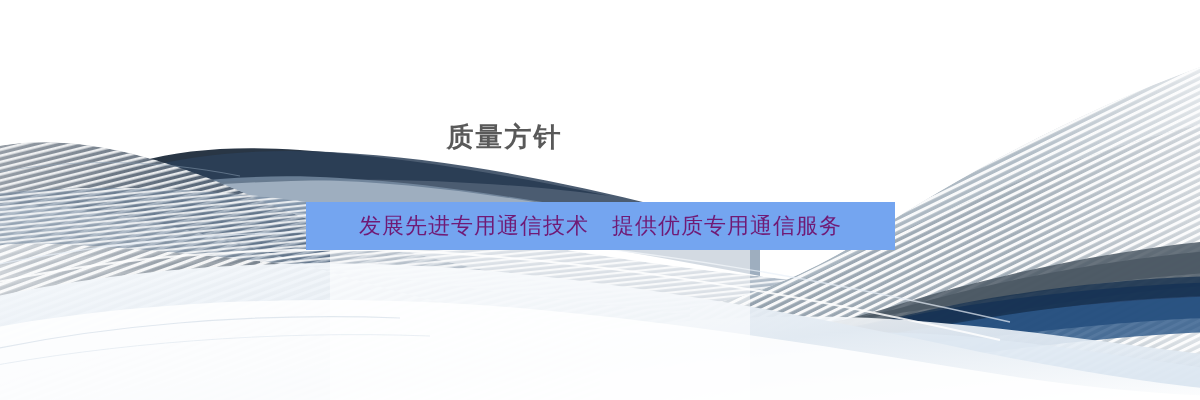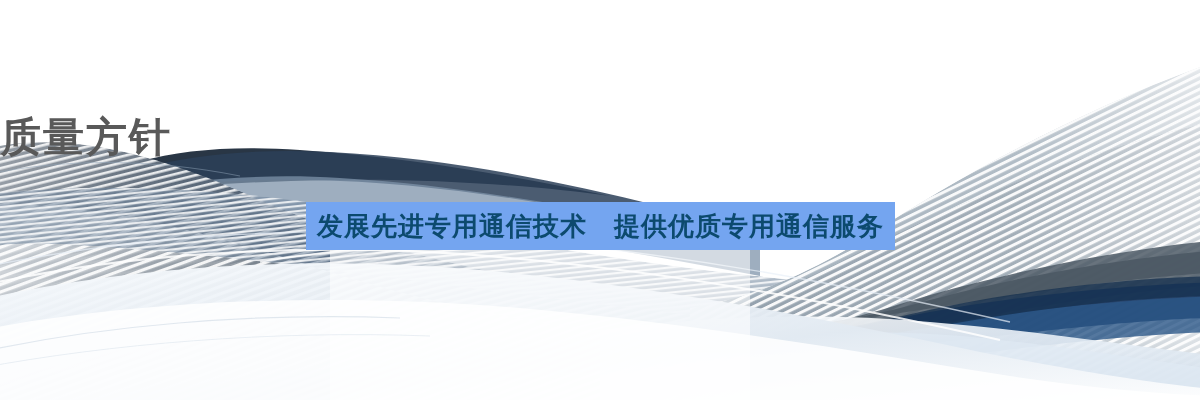--- a/index.html
+++ b/index.html
@@ -26,42 +26,43 @@
     position: absolute;
     inset: 0;
     width: 1200px;
     height: 400px;
   }
   #page-title {
     position: absolute;
     left: 0;
     top: 112px;
     width: 1009px;
-    font-size: 41px;
+    text-align: center;
+    font-size: 27px;
     font-weight: bold;
     letter-spacing: 2px;
     color: #595959;
     line-height: 50px;
     white-space: nowrap;
   }
   #slogan-band {
     position: absolute;
     left: 306px;
     top: 202px;
     width: 589px;
     height: 48px;
     background: #74a5f0;
     display: flex;
     align-items: center;
     justify-content: center;
   }
   #slogan-text {
-    color: #0c4a6e;
-    font-size: 26px;
-    font-weight: bold;
+    color: #701a75;
+    font-size: 22px;
+    font-weight: normal;
     letter-spacing: 1px;
     line-height: 48px;
     white-space: pre;
   }
 </style>
 </head>
 <body>
 
 <div id="banner">
 

